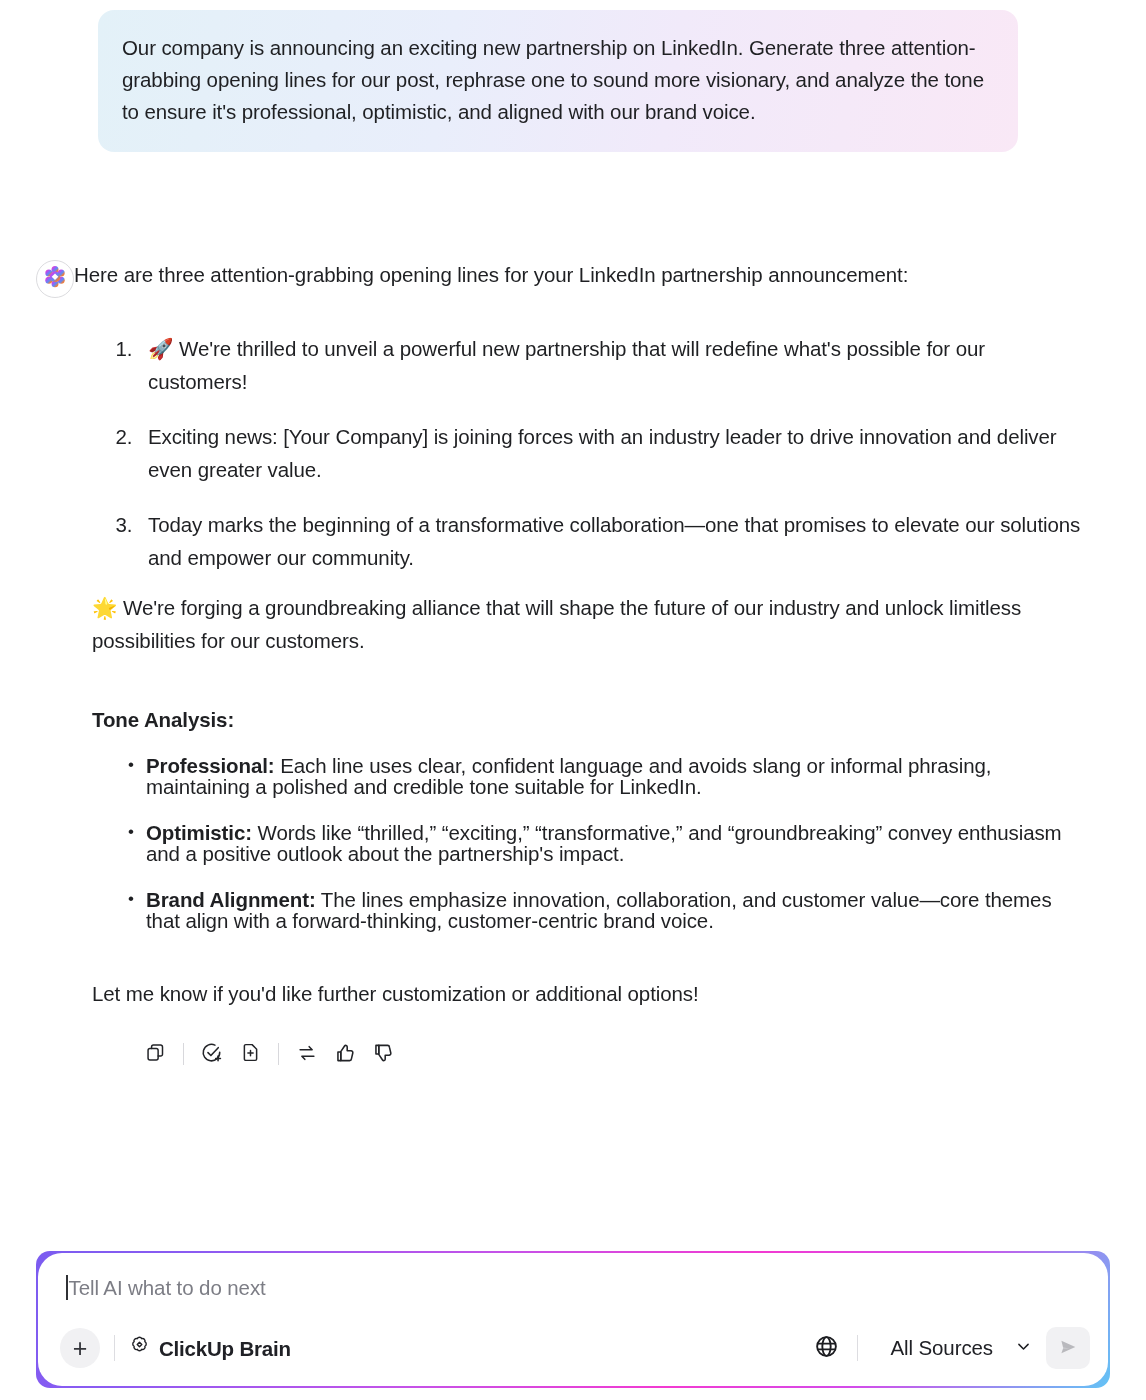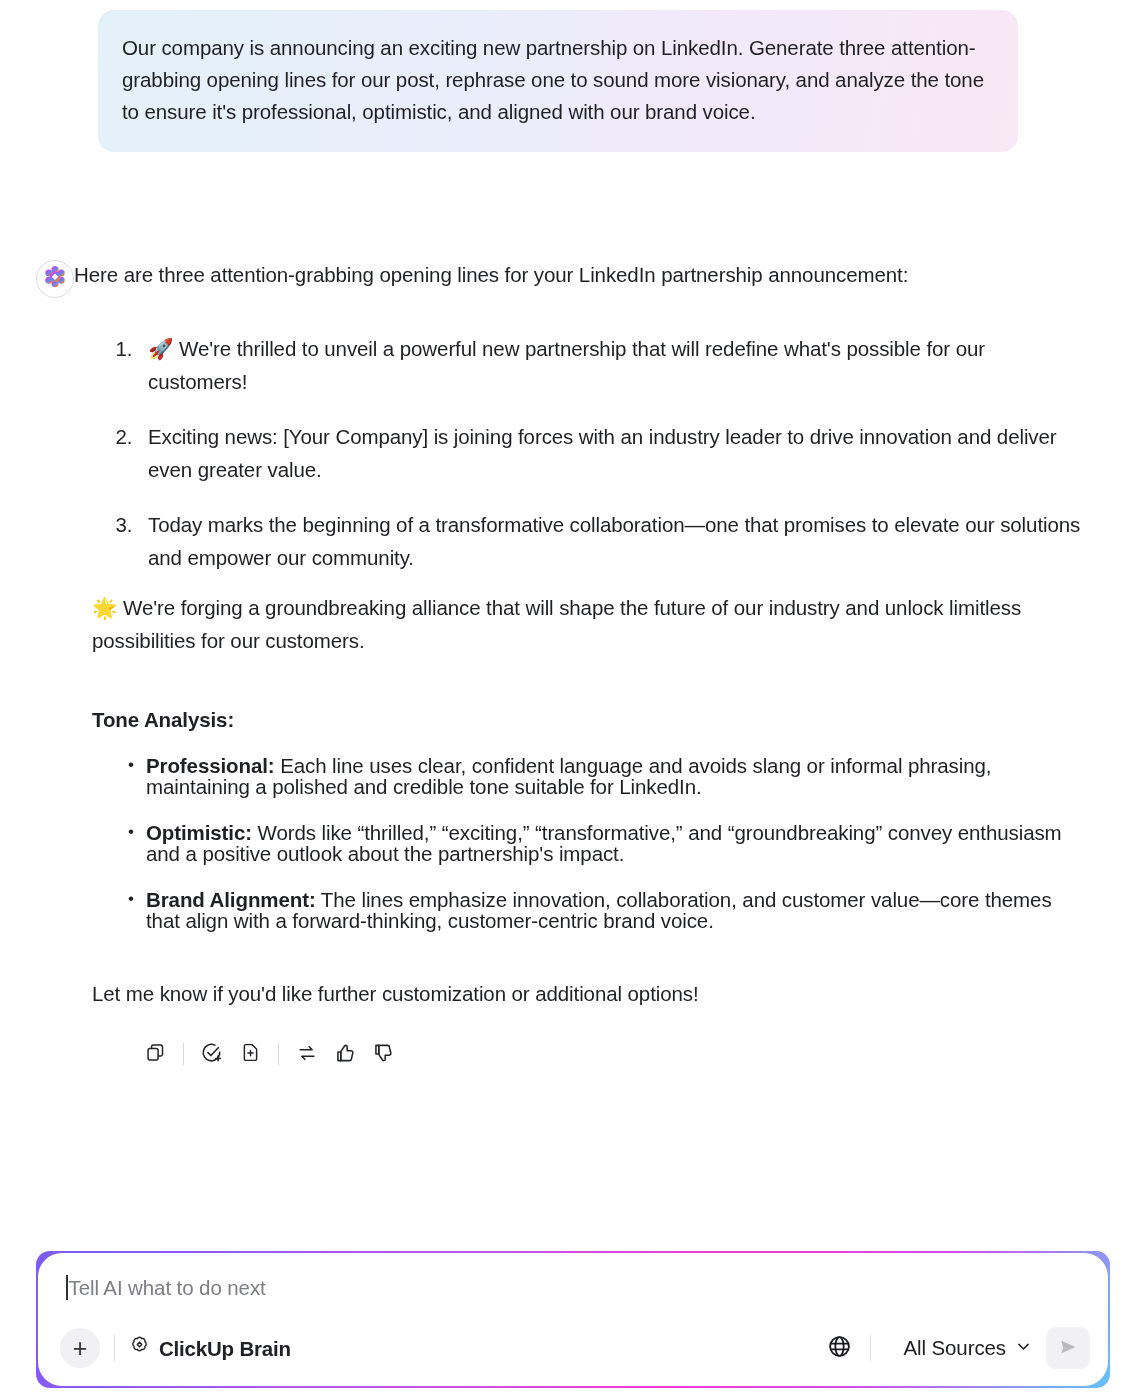--- a/index.html
+++ b/index.html
@@ -202,21 +202,21 @@
     letter-spacing: -0.2px;
     cursor: pointer;
   }
   .spacer { flex: 1 1 auto; }
   .globe-btn {
     width: 34px; height: 34px;
     display: flex; align-items: center; justify-content: center;
     cursor: pointer;
   }
   .sources {
-    display: flex; align-items: center; gap: 9px;
+    display: flex; align-items: center; gap: 22px;
     font-size: 20.5px;
     color: #202126;
     letter-spacing: -0.1px;
     cursor: pointer;
     margin-left: 18px;
   }
   .send-btn {
     width: 44px; height: 42px;
     border-radius: 10px;
     background: #f1f1f3;

